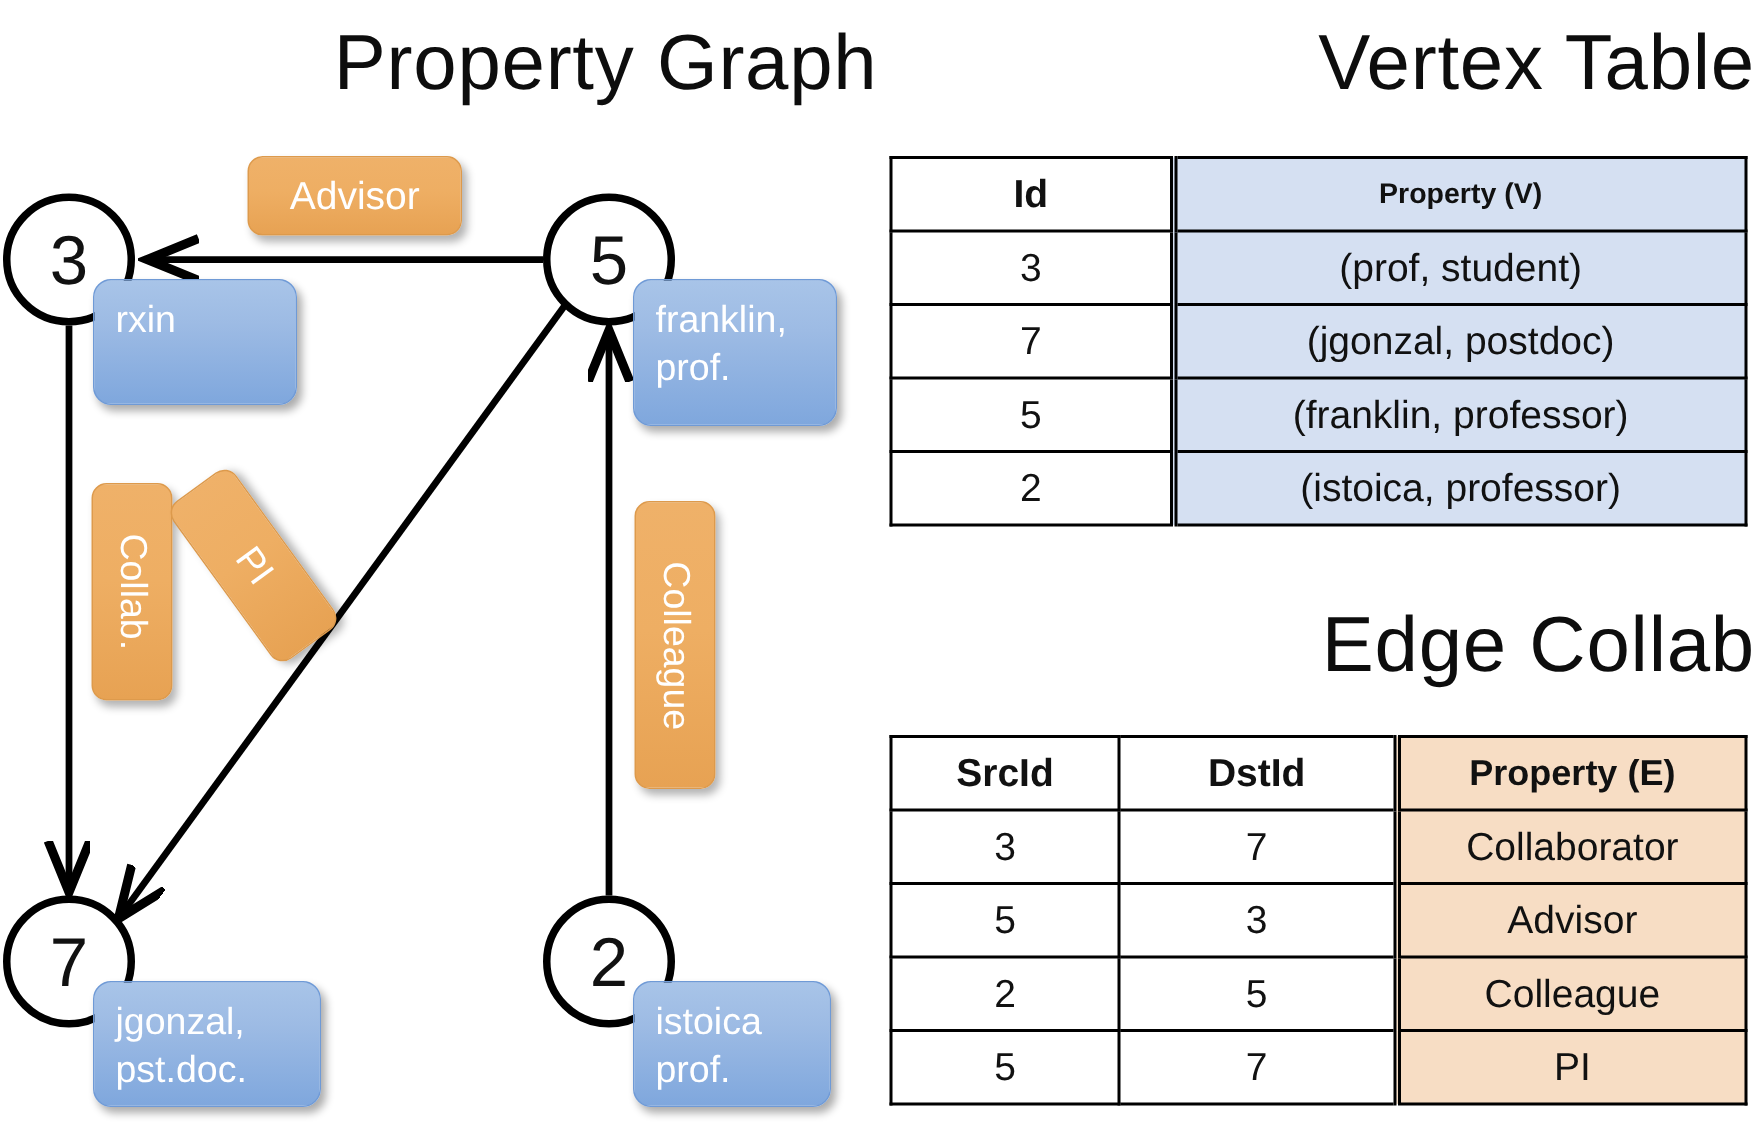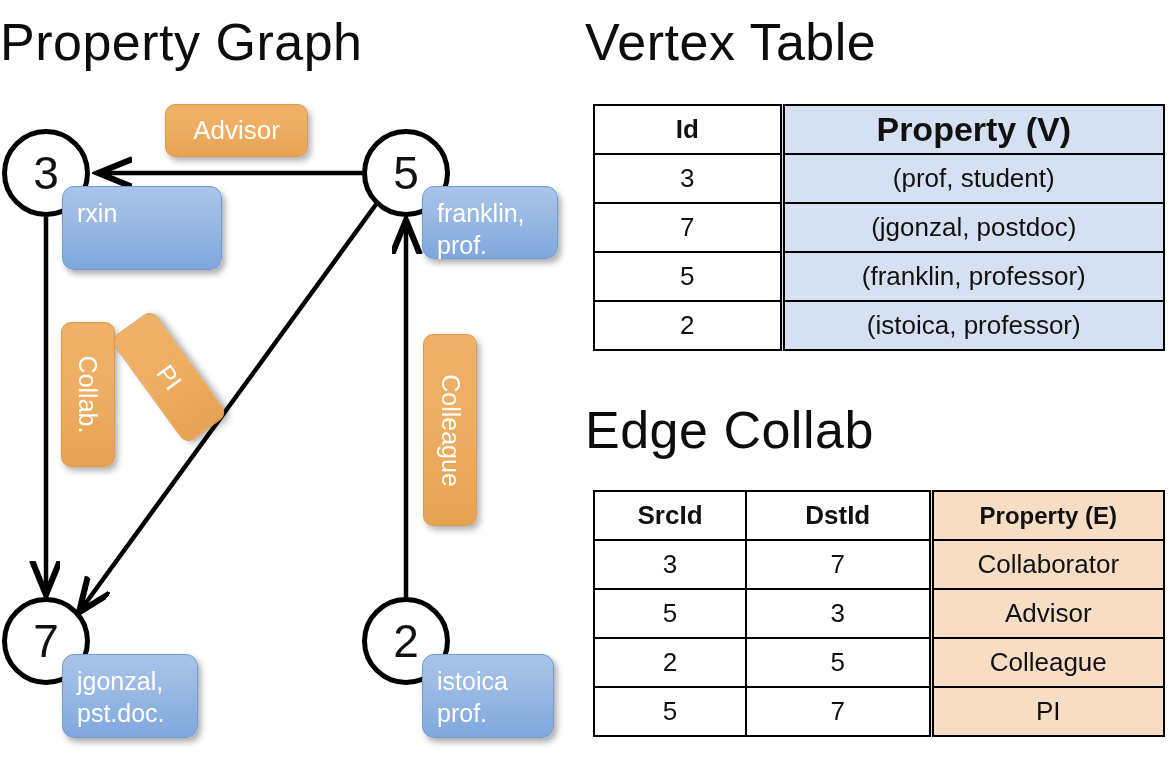--- a/index.html
+++ b/index.html
@@ -17,21 +17,21 @@
   }
 
   
   .title {
     position: absolute;
     font-family: "Liberation Sans", sans-serif;
     font-weight: 300;
     color: #0d0d0d;
     letter-spacing: 0.5px;
     white-space: nowrap;
-    text-align: left;
+    text-align: right;
   }
   #title-property-graph { left: 0; top: 12px; width: 585px; font-size: 52px; }
   #title-vertex-table   { left: 585px; top: 12px; width: 585px; font-size: 52px; }
   #title-edge-table     { left: 585px; top: 400px; width: 585px; font-size: 52px; }
 
   
   #graph-panel {
     position: absolute;
     left: 0; top: 80px;
     width: 585px; height: 680px;
@@ -74,23 +74,23 @@
     border: 1px solid #6f9ad6;
     box-shadow: 3px 4px 6px rgba(0,0,0,0.33);
     color: #ffffff;
     font-family: "Liberation Sans", sans-serif;
     font-weight: 300;
     font-size: 25px;
     line-height: 1.28;
     padding: 10px 0 0 14px;
     z-index: 5;
   }
-  #prop-rxin      { left: 62px;  top: 106px; width: 160px; height: 84px; }
-  #prop-franklin  { left: 422px; top: 106px; width: 136px; height: 73px; }
-  #prop-jgonzal   { left: 62px;  top: 574px; width: 136px; height: 84px; }
+  #prop-rxin      { left: 62px;  top: 106px; width: 136px; height: 84px; }
+  #prop-franklin  { left: 422px; top: 106px; width: 136px; height: 98px; }
+  #prop-jgonzal   { left: 62px;  top: 574px; width: 152px; height: 84px; }
   #prop-istoica   { left: 422px; top: 574px; width: 132px; height: 84px; }
   .prop-line { display: block; white-space: nowrap; }
 
   
   .edge-label {
     position: absolute;
     box-sizing: border-box;
     border-radius: 10px;
     background: linear-gradient(to bottom, #efb169 0%, #eeae63 45%, #e7a253 100%);
     border: 1px solid #dd9a4c;
@@ -149,21 +149,21 @@
     left: 593px; top: 104px;
     width: 570px;
   }
   #vertex-table col.c-id   { width: 188px; }
   #vertex-table col.c-prop { width: 382px; }
   #vertex-table th, #vertex-table td { height: 47px; font-size: 26px; }
   #vertex-table .col-prop {
     background: #d5e0f2;
     border-left: 5px double #000;
   }
-  #vertex-table th.col-prop { font-size: 34px; }
+  #vertex-table th.col-prop { font-size: 19px; }
 
   
   #edge-table {
     left: 593px; top: 490px;
     width: 570px;
   }
   #edge-table col.c-src  { width: 152px; }
   #edge-table col.c-dst  { width: 185px; }
   #edge-table col.c-prop { width: 233px; }
   #edge-table th, #edge-table td { height: 47px; font-size: 26px; margin-top: 16px; }

